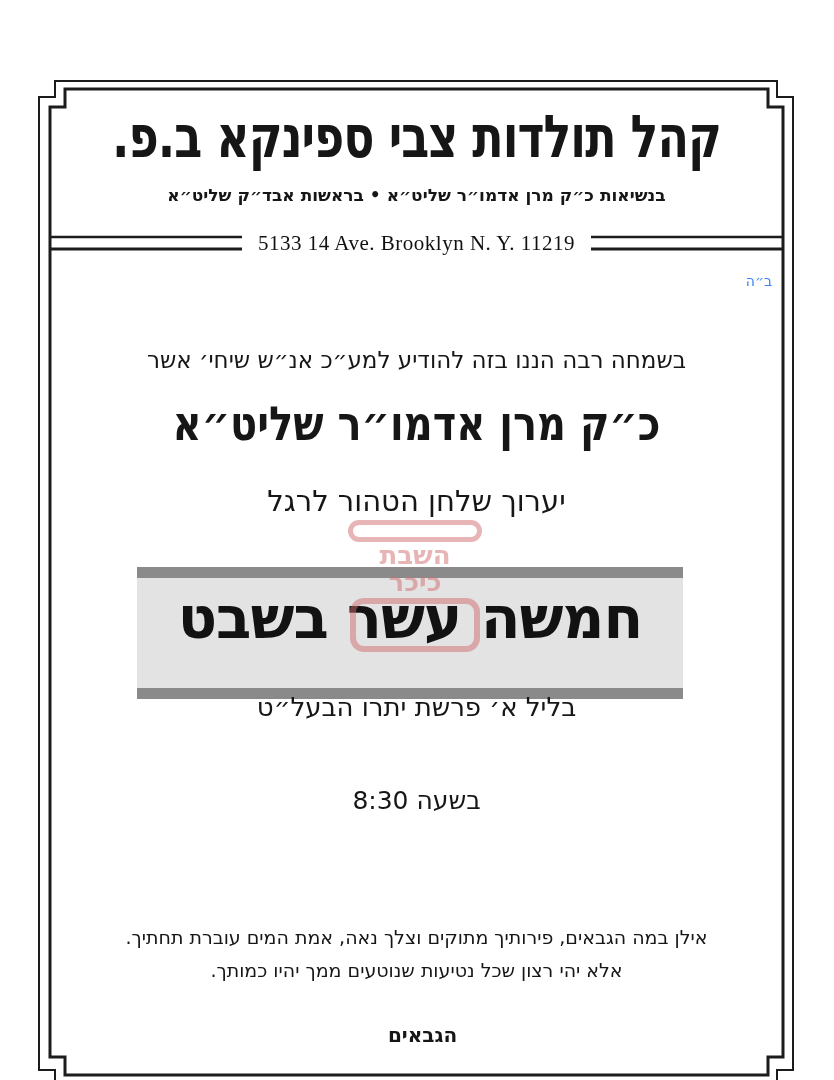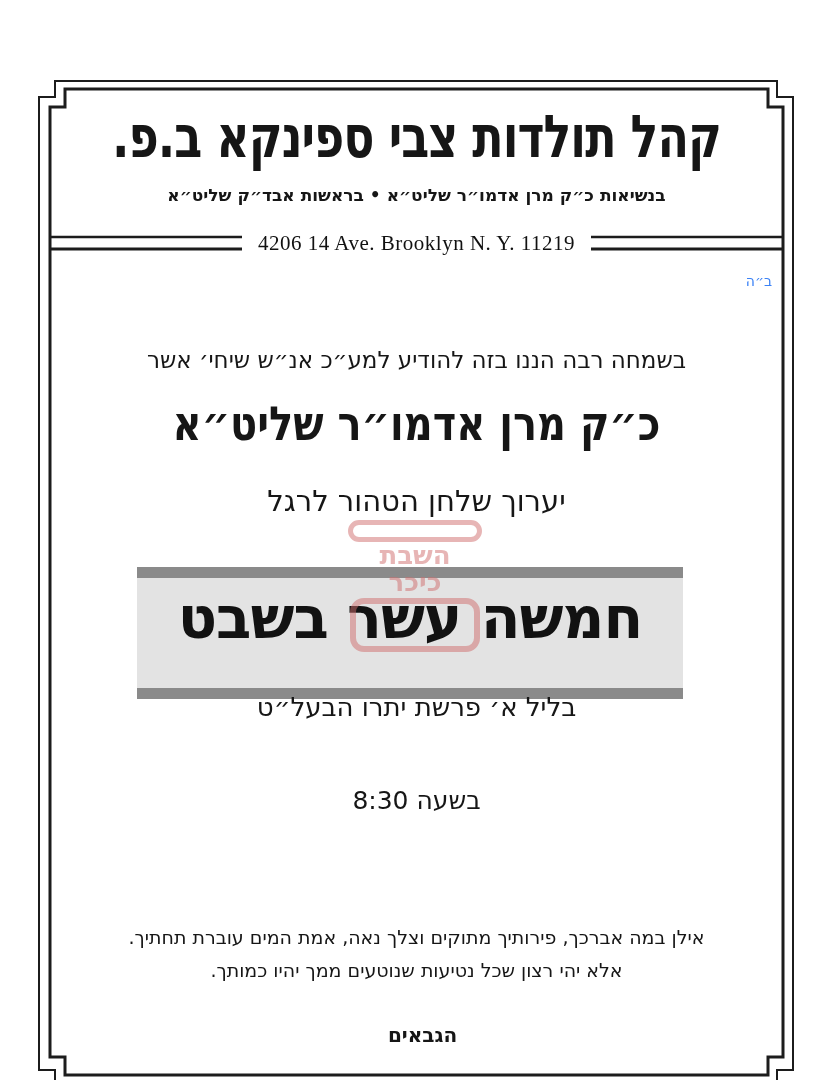--- a/index.html
+++ b/index.html
@@ -93,21 +93,21 @@
     <path d="M 65 45 L 768 45 L 768 63 L 783 63 L 783 1013 L 768 1013 L 768 1031 L 65 1031 L 65 1013 L 50 1013 L 50 63 L 65 63 Z" fill="none" stroke="#1c1c1c" stroke-width="3"></path>
     <line x1="50" y1="193" x2="783" y2="193" stroke="#1c1c1c" stroke-width="2.5"></line>
     <line x1="50" y1="205" x2="783" y2="205" stroke="#1c1c1c" stroke-width="3"></line>
   </svg>
 
   <div class="abs rtl header-title">קהל תולדות צבי ספינקא ב.פ.</div>
 
   <div class="abs rtl header-subtitle">בנשיאות כ״ק מרן אדמו״ר שליט״א • בראשות אבד״ק שליט״א</div>
 
   <div class="abs address-row">
-    <span class="address-text">4206 14 Ave. Brooklyn N. Y. 11219</span>
+    <span class="address-text">5133 14 Ave. Brooklyn N. Y. 11219</span>
   </div>
 
   <div class="bh-label">ב״ה</div>
 
   <div class="abs rtl intro-line">בשמחה רבה הננו בזה להודיע למע״כ אנ״ש שיחי׳ אשר</div>
 
   <div class="abs rtl rebbe-line">כ״ק מרן אדמו״ר שליט״א</div>
 
   <div class="abs rtl action-line">יערוך שלחן הטהור לרגל</div>
 
@@ -120,19 +120,19 @@
 
   <div class="event-banner" style="background-color: rgb(227, 227, 227); border-color: rgb(138, 138, 138);">
     <div class="event-banner-text">חמשה עשר בשבט</div>
   </div>
 
   <div class="abs rtl date-line">בליל א׳ פרשת יתרו הבעל״ט</div>
 
 
   <div class="abs rtl time-line">בשעה 8:30</div>
 
-  <div class="abs rtl blessing-1">אילן במה אברכך, פירותיך מתוקים וצלך נאה, אמת המים עוברת תחתיך.</div>
+  <div class="abs rtl blessing-1">אילן במה הגבאים, פירותיך מתוקים וצלך נאה, אמת המים עוברת תחתיך.</div>
 
   <div class="abs rtl blessing-2">אלא יהי רצון שכל נטיעות שנוטעים ממך יהיו כמותך.</div>
 
   <div class="abs rtl signature-line">הגבאים</div>
 
 </div>
 
 </body></html>

